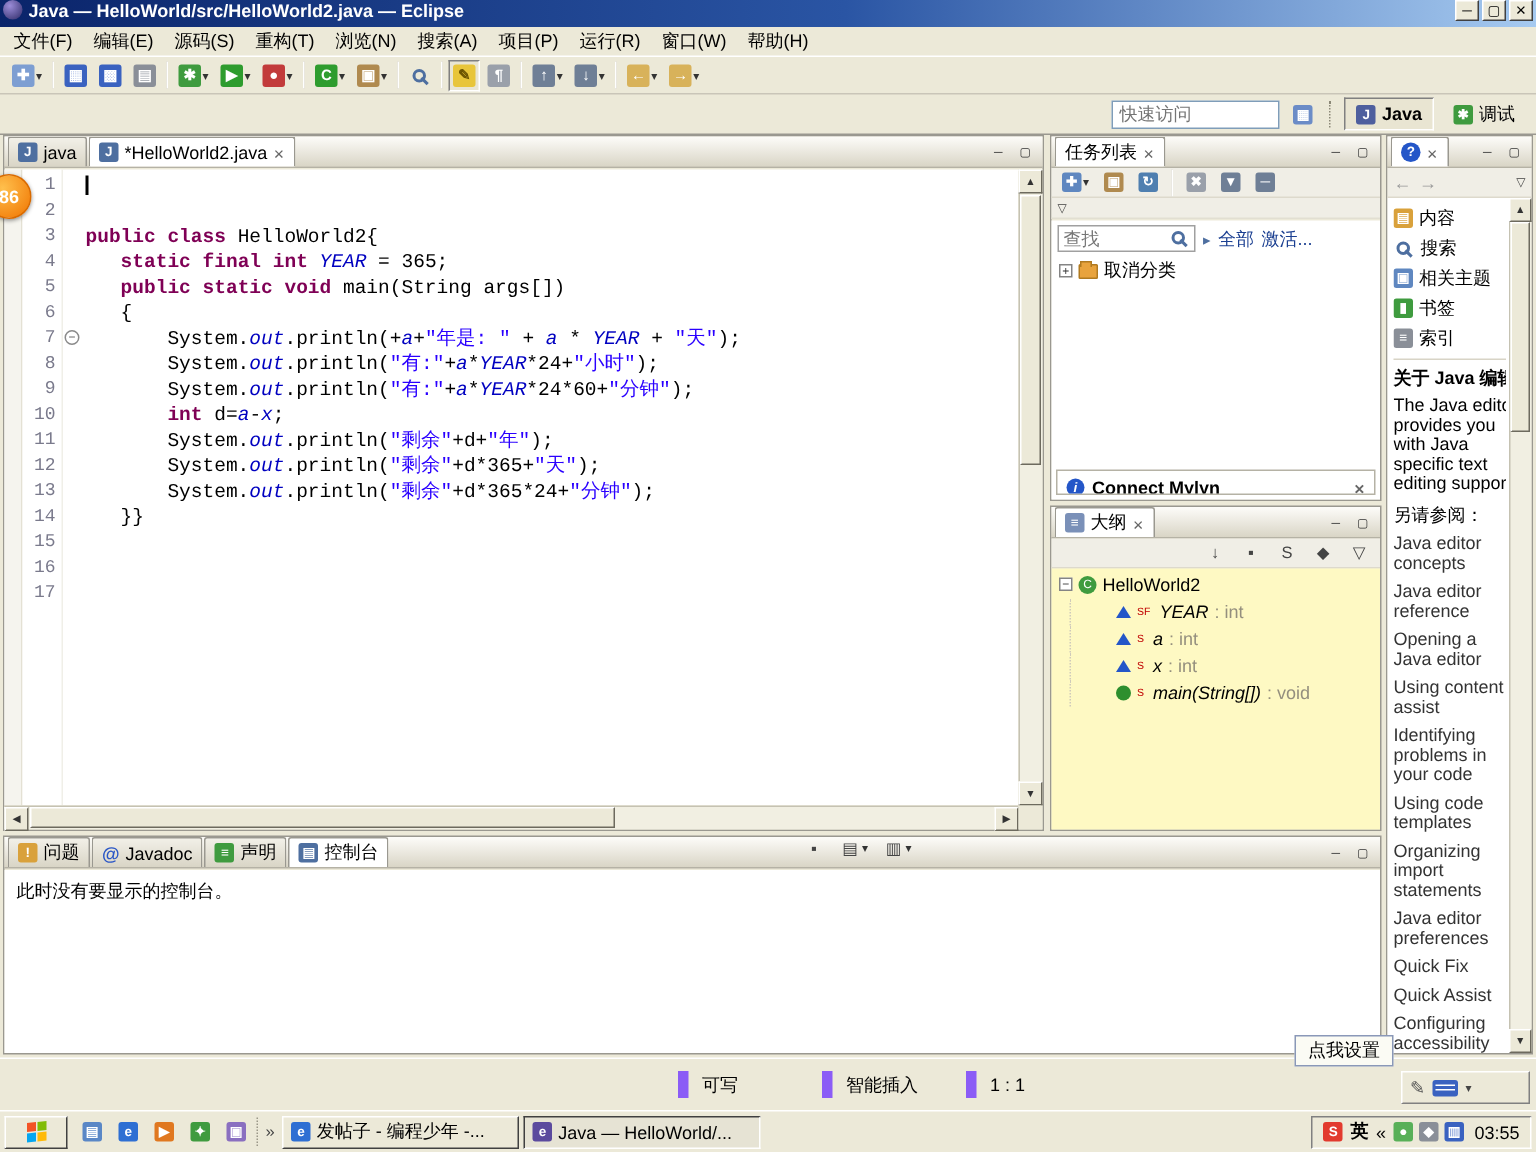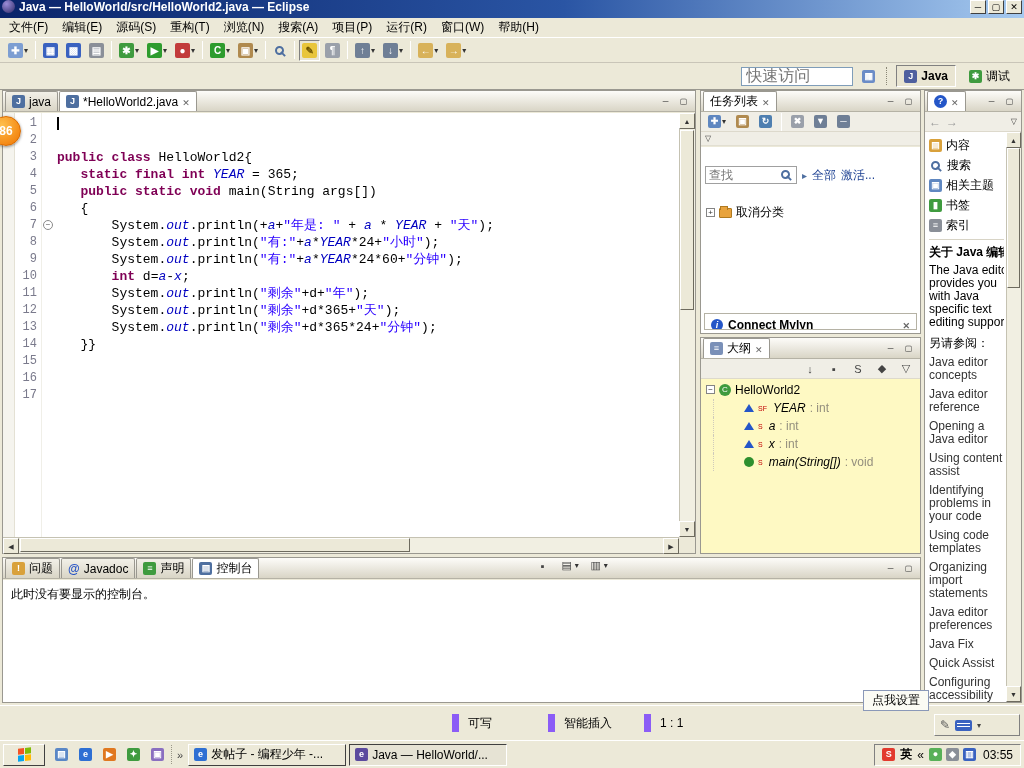--- a/index.html
+++ b/index.html
@@ -25,21 +25,21 @@
 .chip{display:inline-block;width:15px;height:15px;border-radius:2px;color:#fff;font-size:10px;font-weight:bold;line-height:15px;text-align:center}
 .chip.small{width:13px;height:13px;font-size:9px;line-height:13px}
 .tb-glyph{display:inline-block;min-width:14px;text-align:center;font-size:11px;color:#444}
 .tb-dd{font-size:8px;color:#333;margin-left:1px}
 .tb-sep{display:inline-block;width:1px;height:18px;background:#b8b4a4;border-right:1px solid #fff;margin:0 3px}
 .mag{position:relative;display:inline-block;width:9px;height:9px;border:2px solid #4e6fa0;border-radius:50%;margin:1px 3px 0 2px}
 .mag::after{content:"";position:absolute;right:-4px;bottom:-2px;width:6px;height:2px;background:#4e6fa0;transform:rotate(45deg)}
 
 
 .subbar{position:absolute;top:63px;left:0;right:0;height:27px;display:flex;align-items:center;justify-content:flex-end;gap:5px;padding-right:6px;border-bottom:1px solid #9a9890}
-.qa-input{width:112px;height:19px;border:1px solid #7f9db9;background:#fff;font-family:"Liberation Sans",sans-serif;font-size:16px;padding:1px 4px}
+.qa-input{width:112px;height:19px;border:1px solid #7f9db9;background:#fff;font-family:"Liberation Sans",sans-serif;font-size:12px;padding:1px 4px}
 .persp-handle{width:3px;height:18px;border-left:1px dotted #8a8776;margin:0 2px}
 .persp-btn{display:inline-flex;align-items:center;gap:4px;height:22px;padding:0 7px;border:1px solid transparent;white-space:nowrap}
 .persp-btn.pressed{border-color:#808080 #fff #fff #808080;background:#e9e5d2;font-weight:bold}
 
 
 .main{position:absolute;top:90px;left:0;right:0;height:615px}
 .view{position:absolute;border:1px solid #9a9890;background:#ece9d8}
 .view-head{height:21px;background:linear-gradient(#fdfcf9,#d9d5c6);display:flex;align-items:flex-end;padding:0 2px;border-bottom:1px solid #b5b2a5}
 .vtab{display:inline-flex;align-items:center;gap:4px;height:20px;padding:0 6px;border:1px solid #9a9890;border-bottom:none;border-radius:2px 2px 0 0;margin-right:1px;background:linear-gradient(#f2f0e8,#d9d5c6);white-space:nowrap}
 .vtab.active{background:#fff}
@@ -73,21 +73,21 @@
 .sbv{position:absolute;top:22px;right:0;bottom:16px;width:16px;background:#f1efe2;border-left:1px solid #c5c2b2}
 .sbh{position:absolute;left:0;right:16px;bottom:0;height:16px;background:#f1efe2;border-top:1px solid #c5c2b2}
 .sb-btn{position:absolute;width:16px;height:16px;background:#ece9d8;border:1px solid;border-color:#fff #6d6a5e #6d6a5e #fff;color:#333;font-size:7px;display:flex;align-items:center;justify-content:center;line-height:1}
 .sb-thumb{position:absolute;background:#ece9d8;border:1px solid;border-color:#fff #6d6a5e #6d6a5e #fff}
 .corner{position:absolute;right:0;bottom:0;width:16px;height:16px;background:#ece9d8}
 
 
 #tasklist{left:700px;top:0;width:221px;height:244px}
 .tl-menurow{height:14px;display:flex;align-items:center;padding-left:4px;background:#f0eee6;border-bottom:1px solid #e2dfd2;font-size:8px;color:#444}
 .tl-content{position:absolute;left:0;right:0;top:56px;bottom:0;background:#fff}
-.tl-find{display:flex;align-items:center;gap:5px;padding:19px 4px}
+.tl-find{display:flex;align-items:center;gap:5px;padding:3px 4px}
 .tl-input-wrap{position:relative}
 .tl-input{width:92px;height:18px;border:1px solid #a0a0a0;font-size:12px;padding:1px 18px 1px 3px;font-family:"Liberation Sans",sans-serif}
 .tl-input-wrap .mag{position:absolute;right:4px;top:3px}
 .mini-arrow::before{content:"▸";color:#4e6fa0;font-size:10px}
 .tl-link{color:#1b3f91;white-space:nowrap}
 .tree-row{display:flex;align-items:center;gap:4px;height:19px;padding-left:5px;white-space:nowrap}
 .exp{width:9px;height:9px;border:1px solid #848484;background:#fff;font-size:8px;line-height:7px;text-align:center;color:#333;flex:0 0 auto}
 .exp-plus::before{content:"+"}
 .exp-minus::before{content:"−"}
 .folder-icon{width:13px;height:10px;background:#e8a33d;border:1px solid #b07a20;border-radius:1px;position:relative;flex:0 0 auto}
@@ -558,21 +558,21 @@
             <div class="help-link">
               <div>Organizing</div>
               <div>import</div>
               <div>statements</div>
             </div>
             <div class="help-link">
               <div>Java editor</div>
               <div>preferences</div>
             </div>
             <div class="help-link">
-              <div>Java Fix</div>
+              <div>Quick Fix</div>
             </div>
             <div class="help-link">
               <div>Quick Assist</div>
             </div>
             <div class="help-link">
               <div>Configuring</div>
               <div>accessibility</div>
             </div>
           </div>
       </div>

